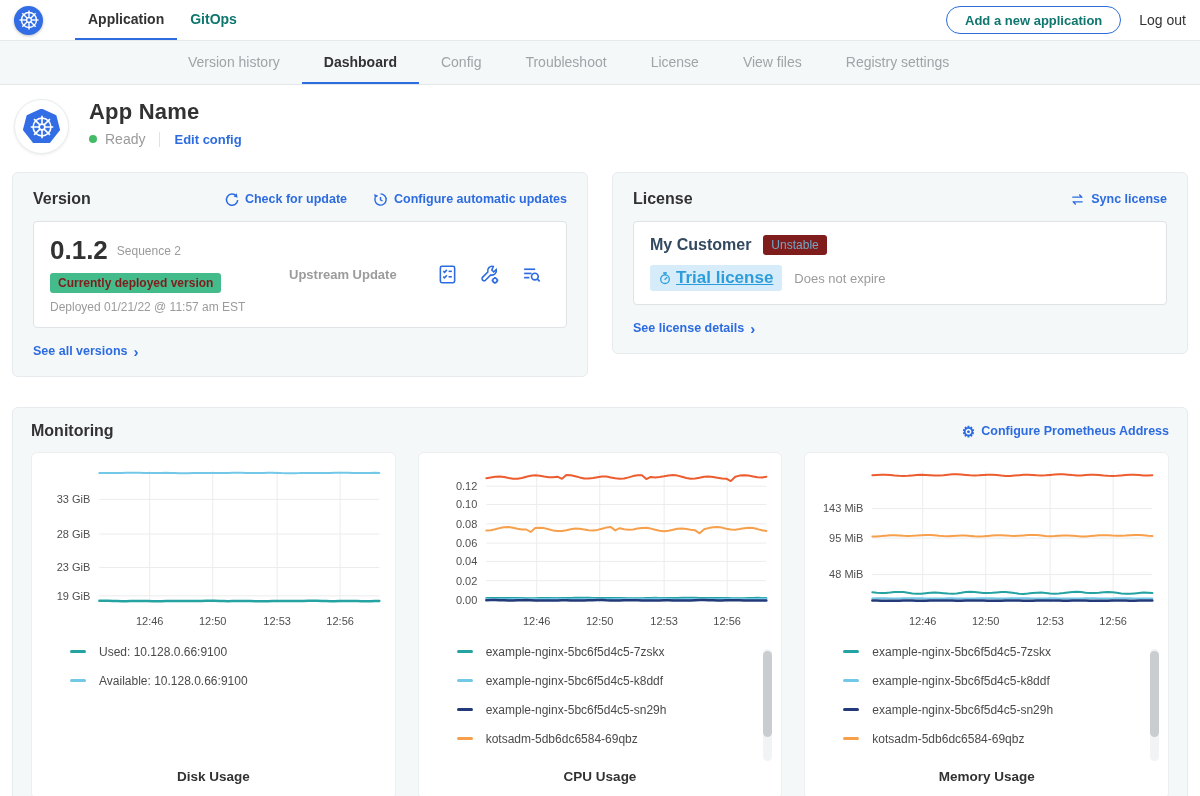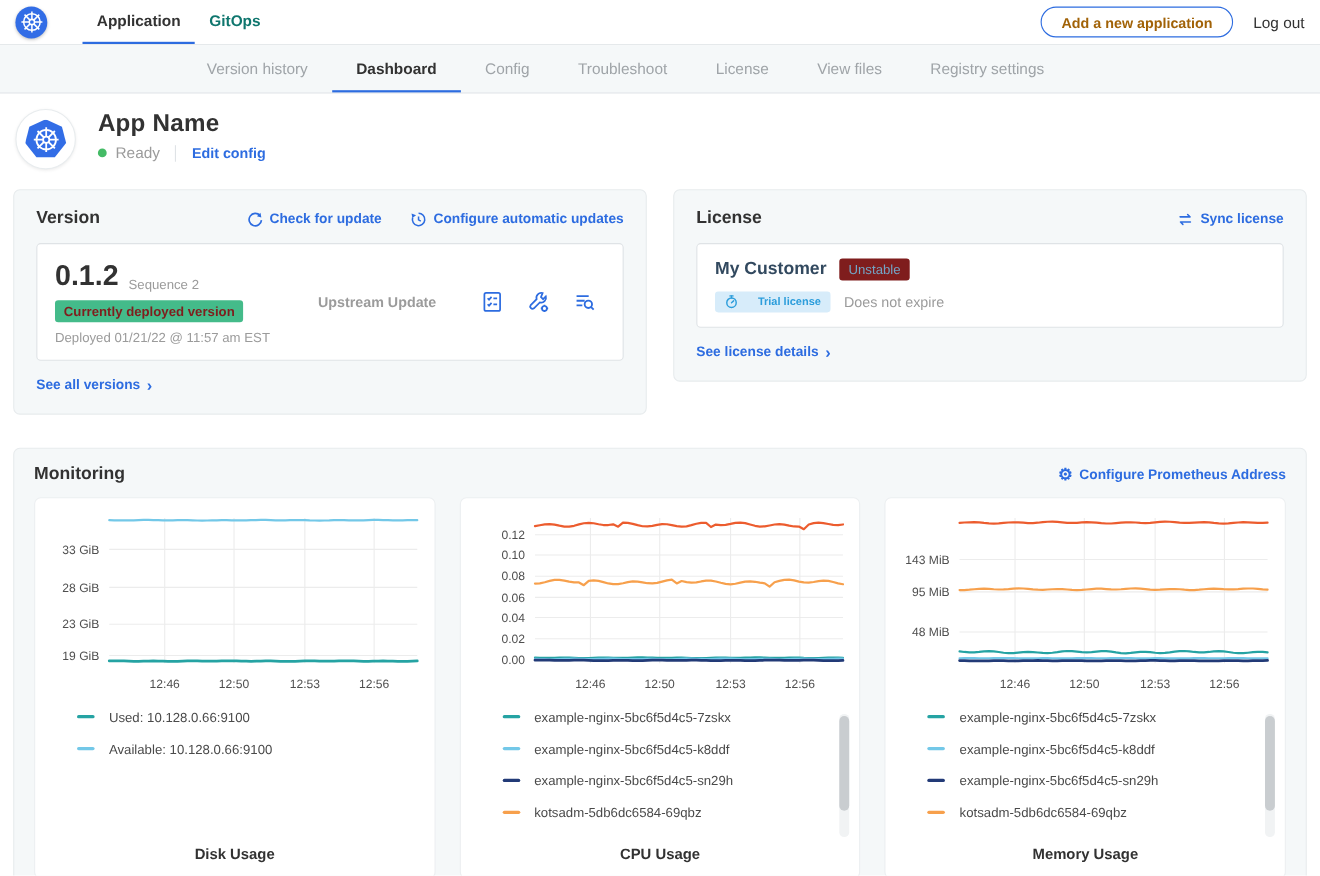--- a/index.html
+++ b/index.html
@@ -7,21 +7,21 @@
     font-family:"Liberation Sans", sans-serif; color:#323232; }
 
   
   .topnav { height:41px; display:flex; align-items:stretch; border-bottom:1px solid #e5e9eb; background:#fff; padding:0 14px; }
   .brand { display:flex; align-items:center; margin-right:32px; }
   .k8s-circle { width:29px; height:29px; border-radius:50%; background:#326de6; display:flex; align-items:center; justify-content:center; box-shadow:0 1px 3px rgba(0,0,0,.25); }
   .topnav-tab { display:flex; align-items:center; padding:0 13px; font-size:14px; font-weight:bold; color:#323232; cursor:pointer; border-bottom:2px solid transparent; }
   .topnav-tab.active { border-bottom:2px solid #2d6ce0; }
   .topnav-tab.inactive { color:#0f766e; }
   .topnav-right { margin-left:auto; display:flex; align-items:center; gap:18px; }
-  .pill-btn { border:1.5px solid #2d6ce0; color:#a16207; background:#fff; border-radius:15px; height:28px; padding:0 18px; font-size:13px; font-weight:bold; cursor:pointer; font-family:inherit; }
+  .pill-btn { border:1.5px solid #2d6ce0; color:#0f766e; background:#fff; border-radius:15px; height:28px; padding:0 18px; font-size:13px; font-weight:bold; cursor:pointer; font-family:inherit; }
   .logout { font-size:14px; color:#323232; cursor:pointer; }
 
   
   .subnav { height:44px; background:#f5f8f9; border-bottom:1px solid #e3e7e9; display:flex; align-items:stretch; padding-left:166px; }
   .subnav-tab { display:flex; align-items:center; padding:0 22px; font-size:14px; color:#9fa4a8; cursor:pointer; border-bottom:2px solid transparent; }
   .subnav-tab.active { color:#323232; font-weight:bold; border-bottom:2px solid #2d6ce0; }
 
   
   .app-header { display:flex; padding:14px 0 8px 14px; gap:20px; }
   .app-logo { width:55px; height:55px; border-radius:50%; border:1px solid #e8ecee; box-shadow:0 1px 3px rgba(0,0,0,.08); display:flex; align-items:center; justify-content:center; background:#fff; }
@@ -35,36 +35,36 @@
   .blue-link.sm { font-size:12.5px; }
 
   
   .cards-row { display:flex; gap:24px; padding:0 12px; margin-top:10px; align-items:flex-start; }
   .panel { background:#f5f8f9; border:1px solid #e7ebed; border-radius:6px; padding:17px 20px; flex:1; }
   .panel-head { display:flex; align-items:center; justify-content:space-between; }
   .panel-title { font-size:16px; font-weight:bold; }
   .head-links { display:flex; gap:26px; align-items:center; }
   .inner-box { background:#fff; border:1px solid #dfe3e6; border-radius:4px; margin-top:13px; padding:13px 16px; display:flex; align-items:center; }
   .ver-left { min-width:225px; }
-  .ver-number-row { display:flex; align-items:flex-end; gap:9px; }
+  .ver-number-row { display:flex; align-items:center; gap:9px; }
   .ver-number { font-size:26px; font-weight:bold; }
   .ver-seq { font-size:12px; color:#9b9b9b; }
   .green-badge { display:inline-block; background:#44bb8a; color:#7f1d1d; font-size:12px; font-weight:bold; border-radius:3px; padding:3px 8px; margin-top:7px; }
   .deployed { font-size:12px; color:#9b9b9b; margin-top:7px; }
   .upstream { font-size:13px; font-weight:bold; color:#9b9b9b; margin-left:14px; }
   .ver-icons { margin-left:auto; display:flex; gap:21px; align-items:center; padding-right:8px; }
   .ver-icons svg { cursor:pointer; }
   .panel-foot { margin-top:13px; }
   .chev { font-size:15px; font-weight:bold; line-height:1; }
 
   .cust-row { display:flex; align-items:center; gap:12px; }
   .customer { font-size:16px; font-weight:bold; color:#32495f; }
   .lite-badge { background:#7f1d1d; color:#73a5c6; font-size:12px; border-radius:3px; padding:3px 8px; }
   .lic-row2 { display:flex; align-items:center; gap:12px; margin-top:10px; }
-  .trial-badge { background:#d7ecfa; color:#2c9ddb; font-size:10px; font-weight:bold; border-radius:3px; padding:3px 9px; display:inline-flex; align-items:center; gap:18px; }
+  .trial-badge { background:#d7ecfa; color:#2c9ddb; font-size:17px; font-weight:bold; border-radius:3px; padding:3px 9px; display:inline-flex; align-items:center; gap:5px;text-decoration:underline; }
   .expires { font-size:13px; color:#9b9b9b; }
   .license-inner { display:block; }
 
   
   .monitoring { margin:30px 12px 0; background:#f5f8f9; border:1px solid #e7ebed; border-radius:6px; padding:14px 18px 18px; }
   .charts-row { display:flex; gap:22px; margin-top:12px; }
   .chart-card { flex:1; background:#fff; border:1px solid #eceff1; border-radius:6px; padding:10px 8px 14px; height:347px; display:flex; flex-direction:column; position:relative; }
   .plot { width:100%; }
   .plot text { font-size:11px; fill:#4f4f4f; }
   .legend { flex:1; margin:8px 0 0 30px; }

